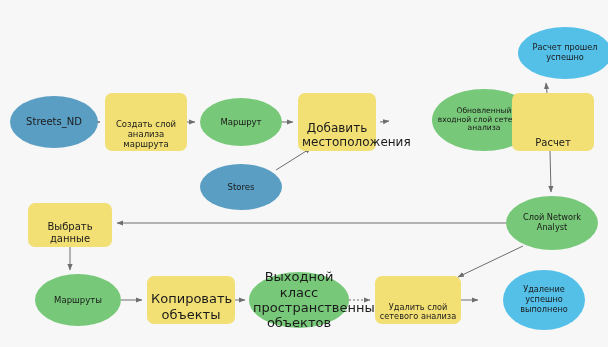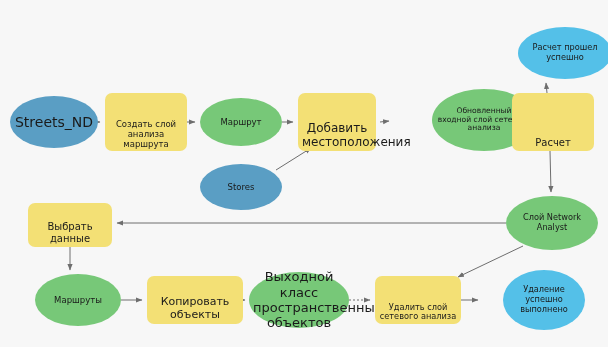--- a/index.html
+++ b/index.html
@@ -74,21 +74,21 @@
         <path d="M 506,223 L 117,223" fill="none" stroke="#6e6e6e" stroke-width="1" marker-end="url(#arrowhead)"></path>
         <path d="M 523,246 L 458,277" fill="none" stroke="#6e6e6e" stroke-width="1" marker-end="url(#arrowhead)"></path>
         <path d="M 70,247 L 70,270" fill="none" stroke="#6e6e6e" stroke-width="1" marker-end="url(#arrowhead)"></path>
         <path d="M 121,300 L 142,300" fill="none" stroke="#6e6e6e" stroke-width="1" marker-end="url(#arrowhead)"></path>
         <path d="M 229,300 L 245,300" fill="none" stroke="#6e6e6e" stroke-width="1" marker-end="url(#arrowhead)"></path>
         <path d="M 349,300 L 370,300" fill="none" stroke="#6e6e6e" stroke-width="1" stroke-dasharray="2,2" marker-end="url(#arrowhead)"></path>
         <path d="M 461,300 L 478,300" fill="none" stroke="#6e6e6e" stroke-width="1" marker-end="url(#arrowhead)"></path>
       </g>
   </svg>
   <div id="node-layer">
-      <div class="node shape-ellipse fill-blue" style="left: 10px; top: 96px; width: 88px; height: 52px; font-size: 14px; justify-content: flex-end;">
+      <div class="node shape-ellipse fill-blue" style="left: 10px; top: 96px; width: 88px; height: 52px; font-size: 10px; justify-content: flex-end;">
         <span class="lbl">Streets_ND</span>
       </div>
       <div class="node shape-rect fill-yellow" style="left: 105px; top: 93px; width: 82px; height: 58px; font-size: 8.5px;">
         <span class="lbl">Создать слой
 анализа
 маршрута</span>
       </div>
       <div class="node shape-ellipse fill-green" style="left: 200px; top: 98px; width: 82px; height: 48px; font-size: 8.5px;">
         <span class="lbl">Маршрут</span>
       </div>
@@ -114,21 +114,21 @@
       <div class="node shape-ellipse fill-green" style="left: 506px; top: 196px; width: 92px; height: 54px; font-size: 8.2px;">
         <span class="lbl">Слой Network
 Analyst</span>
       </div>
       <div class="node shape-rect fill-yellow" style="left: 28px; top: 203px; width: 84px; height: 44px; font-size: 10px;">
         <span class="lbl">Выбрать данные</span>
       </div>
       <div class="node shape-ellipse fill-green" style="left: 35px; top: 274px; width: 86px; height: 52px; font-size: 8.5px; align-items: center;">
         <span class="lbl">Маршруты</span>
       </div>
-      <div class="node shape-rect fill-yellow" style="left: 147px; top: 276px; width: 96px; height: 48px; font-size: 11px;">
+      <div class="node shape-rect fill-yellow" style="left: 147px; top: 276px; width: 88px; height: 48px; font-size: 13px;">
         <span class="lbl">Копировать
 объекты</span>
       </div>
       <div class="node shape-ellipse fill-green" style="left: 249px; top: 272px; width: 100px; height: 56px; font-size: 13px;">
         <span class="lbl">Выходной класс
 пространственных
 объектов</span>
       </div>
       <div class="node shape-rect fill-yellow" style="left: 375px; top: 276px; width: 86px; height: 48px; font-size: 8.2px;">
         <span class="lbl">Удалить слой

